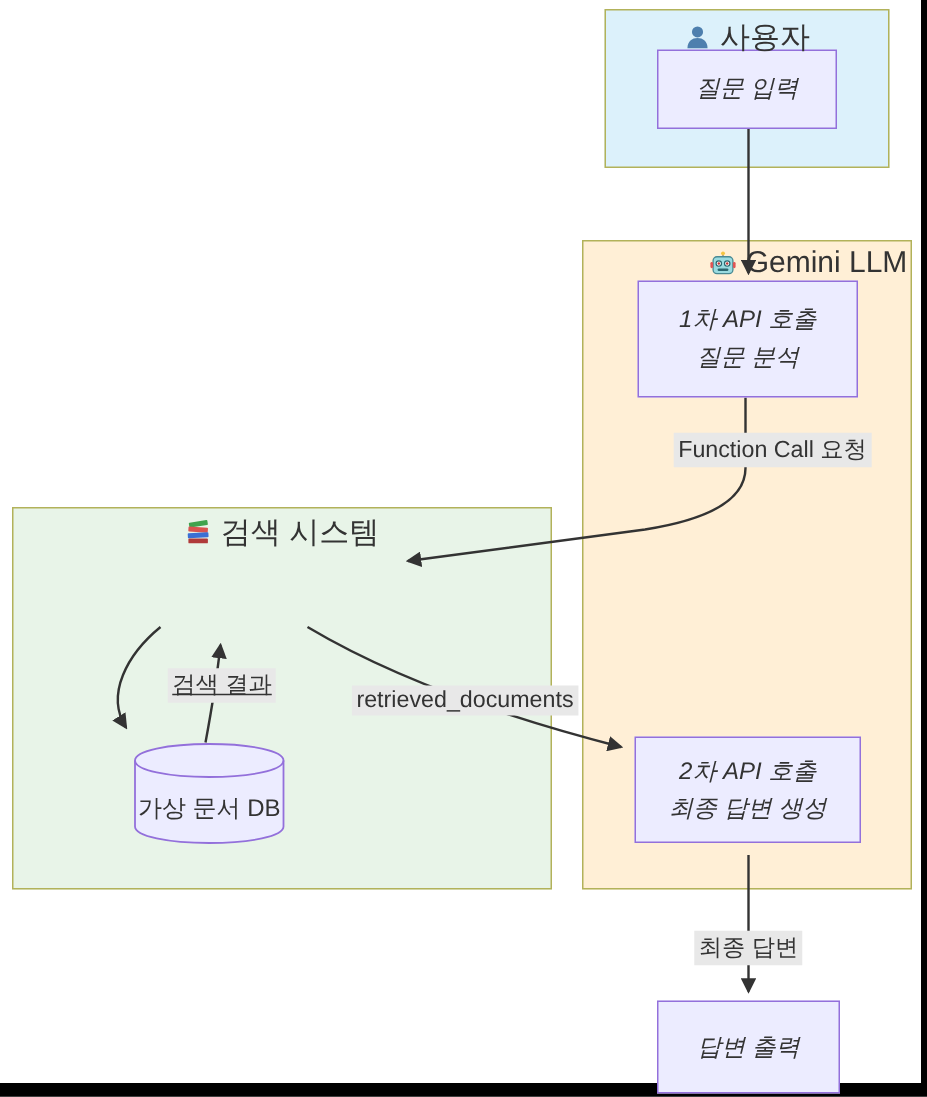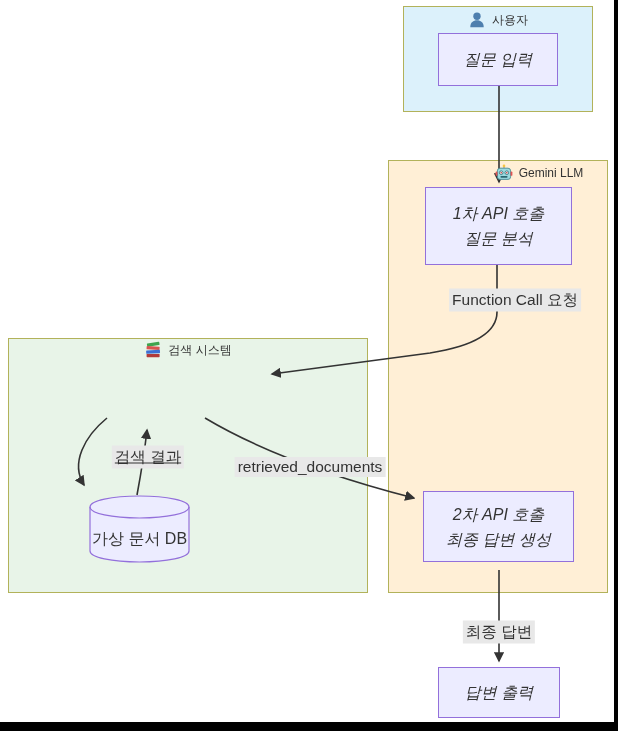--- a/index.html
+++ b/index.html
@@ -27,21 +27,21 @@
   .group-user   { left: 403px; top: 6px;   width: 190px; height: 106px; background: var(--user-fill); }
   .group-gemini { left: 388px; top: 160px; width: 220px; height: 433px; background: var(--gemini-fill); }
   .group-search { left: 8px;   top: 338px; width: 360px; height: 255px; background: var(--search-fill); }
   .group-title {
     position: absolute;
     display: flex;
     align-items: center;
     justify-content: center;
     gap: 6px;
     color: #333;
-    font-size: 12px;
+    font-size: 20px;
     z-index: 3;
   }
   .gt-user   { left: 403px; top: 11px;  width: 190px; }
   .gt-gemini { left: 388px; top: 164px; width: 220px; padding-left: 41px; }
   .gt-search { left: 8px;   top: 341px; width: 360px; }
   .node {
     position: absolute;
     background: var(--node-fill);
     border: 1px solid var(--node-border);
     box-sizing: border-box;
@@ -53,21 +53,21 @@
     font-size: 16px;
     line-height: 25px;
     text-align: center;
     z-index: 2;
     font-style: italic;
   }
   .n-question { left: 438px; top: 33px;  width: 120px; height: 53px; }
   .n-first    { left: 425px; top: 187px; width: 147px; height: 78px; }
   .n-docsearch{ left: 43px;  top: 363px; width: 220px; height: 55px; }
   .n-second   { left: 423px; top: 491px; width: 151px; height: 71px; }
-  .n-answer   { left: 438px; top: 667px; width: 122px; height: 51px; }
+  .n-answer   { left: 438px; top: 667px; width: 122px; height: 62px; }
   .cylinder {
     position: absolute;
     left: 72px; top: 495px;
     width: 101px; height: 68px;
     z-index: 2;
     margin-left: 17px;
   }
   .cylinder .cyl-label {
     position: absolute;
     left: 0; right: 0; top: 22px; bottom: 2px;

